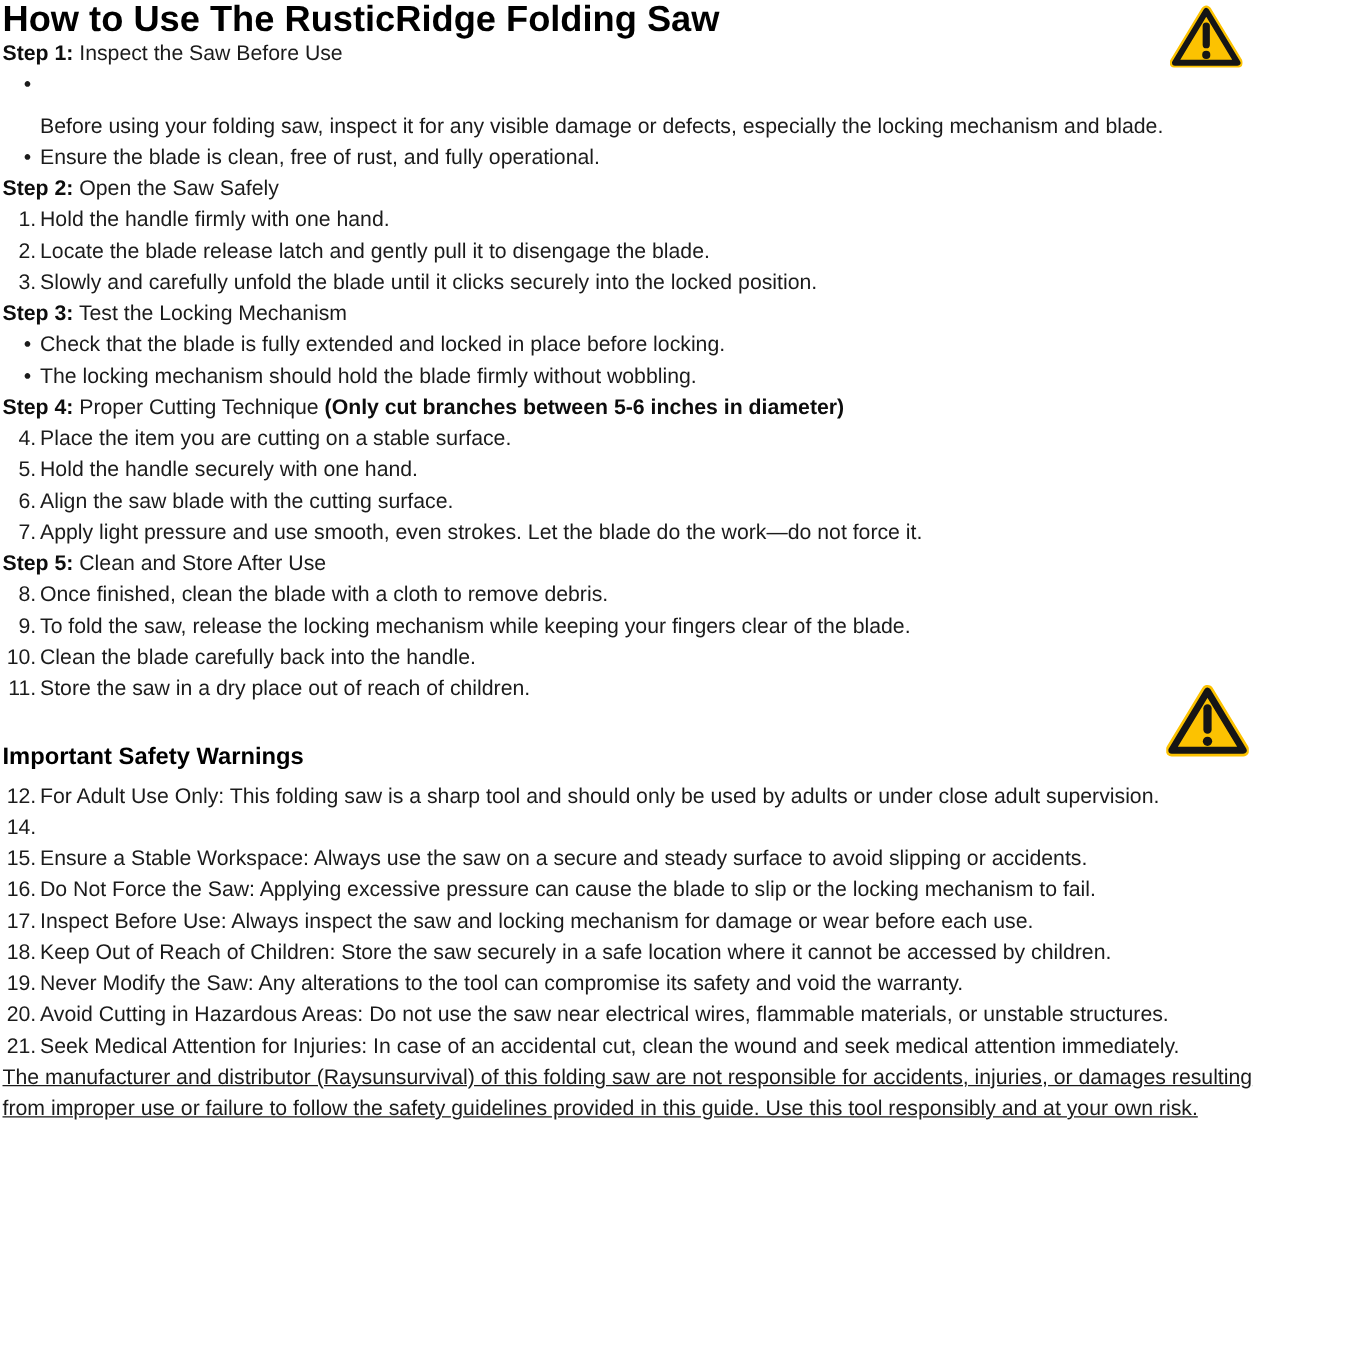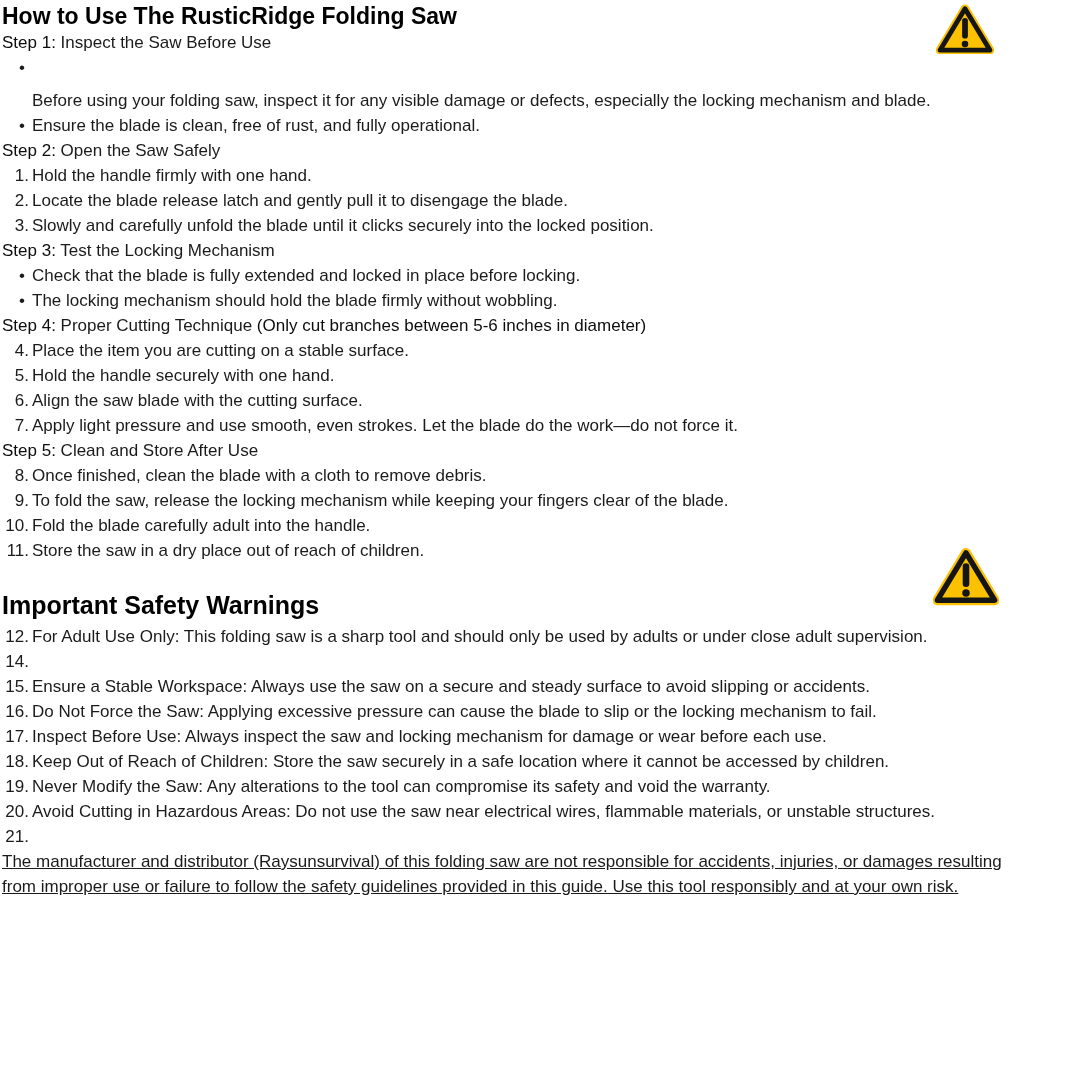--- a/index.html
+++ b/index.html
@@ -6,25 +6,25 @@
   html, body { margin: 0; padding: 0; }
   body {
     width: 1080px; height: 1080px; overflow: hidden;
     background: #ffffff; color: #1b1b1b;
     font-family: "Liberation Sans", "DejaVu Sans", sans-serif;
     font-size: 17px; line-height: 25px;
     position: relative;
   }
   .page { padding: 3px 2px 0 2px; }
 
-  h1 { margin: 0; font-size: 23px; line-height: 27px; color: #000; font-weight: 700; }
-  h2 { margin: 29px 0 5px 0; font-size: 25px; line-height: 27px; color: #000; font-weight: 700; }
+  h1 { margin: 0; font-size: 29px; line-height: 27px; color: #000; font-weight: 700; }
+  h2 { margin: 29px 0 5px 0; font-size: 19px; line-height: 27px; color: #000; font-weight: 700; }
 
   .step { margin: 0; }
-  .step b { font-weight: 400; color: #0d0d0d; }
+  .step b { font-weight: 700; color: #0d0d0d; }
 
   ul.plain { list-style: none; margin: 0; padding: 0; }
   .li { display: flex; align-items: flex-start; }
   .m { flex: 0 0 30px; text-align: right; padding-right: 3px; color: #1b1b1b; }
   .li.bullet .m { padding-right: 7px; }
   .t { flex: 1 1 auto; min-width: 0; }
 
   
   .w985 { max-width: 985px; margin-top: 33px; }
   .w950 { max-width: 950px; }
@@ -109,21 +109,21 @@
     <li class="li">
         <span class="m">8.</span>
         <span class="t">Once finished, clean the blade with a cloth to remove debris.</span>
       </li>
     <li class="li">
         <span class="m">9.</span>
         <span class="t">To fold the saw, release the locking mechanism while keeping your fingers clear of the blade.</span>
       </li>
     <li class="li">
         <span class="m">10.</span>
-        <span class="t">Fold the blade carefully adult into the handle.</span>
+        <span class="t">Clean the blade carefully back into the handle.</span>
       </li>
     <li class="li">
         <span class="m">11.</span>
         <span class="t">Store the saw in a dry place out of reach of children.</span>
       </li>
   </ul>
 
   <h2>Important Safety Warnings</h2>
   <ul class="plain">
     <li class="li">
@@ -152,20 +152,21 @@
     <li class="li">
         <span class="m">19.</span>
         <span class="t">Never Modify the Saw: Any alterations to the tool can compromise its safety and void the warranty.</span>
       </li>
     <li class="li">
         <span class="m">20.</span>
         <span class="t w950">Avoid Cutting in Hazardous Areas: Do not use the saw near electrical wires, flammable materials, or unstable structures.</span>
       </li>
     <li class="li">
         <span class="m">21.</span>
+        <span class="t w955">Seek Medical Attention for Injuries: In case of an accidental cut, clean the wound and seek medical attention immediately.</span>
       </li>
   </ul>
 
   <p class="disclaimer-text">The manufacturer and distributor (Raysunsurvival) of this folding saw are not responsible for accidents, injuries, or damages resulting from improper use or failure to follow the safety guidelines provided in this guide. Use this tool responsibly and at your own risk.</p>
 
 </div>
 
 <div class="icon icon-top">
   <svg width="58" height="50" viewBox="0 0 60 52" aria-hidden="true">
     <path d="M30 5 L56 48 L4 48 Z" fill="none" stroke-width="9" stroke-linejoin="round" stroke="#FCC201"></path>

